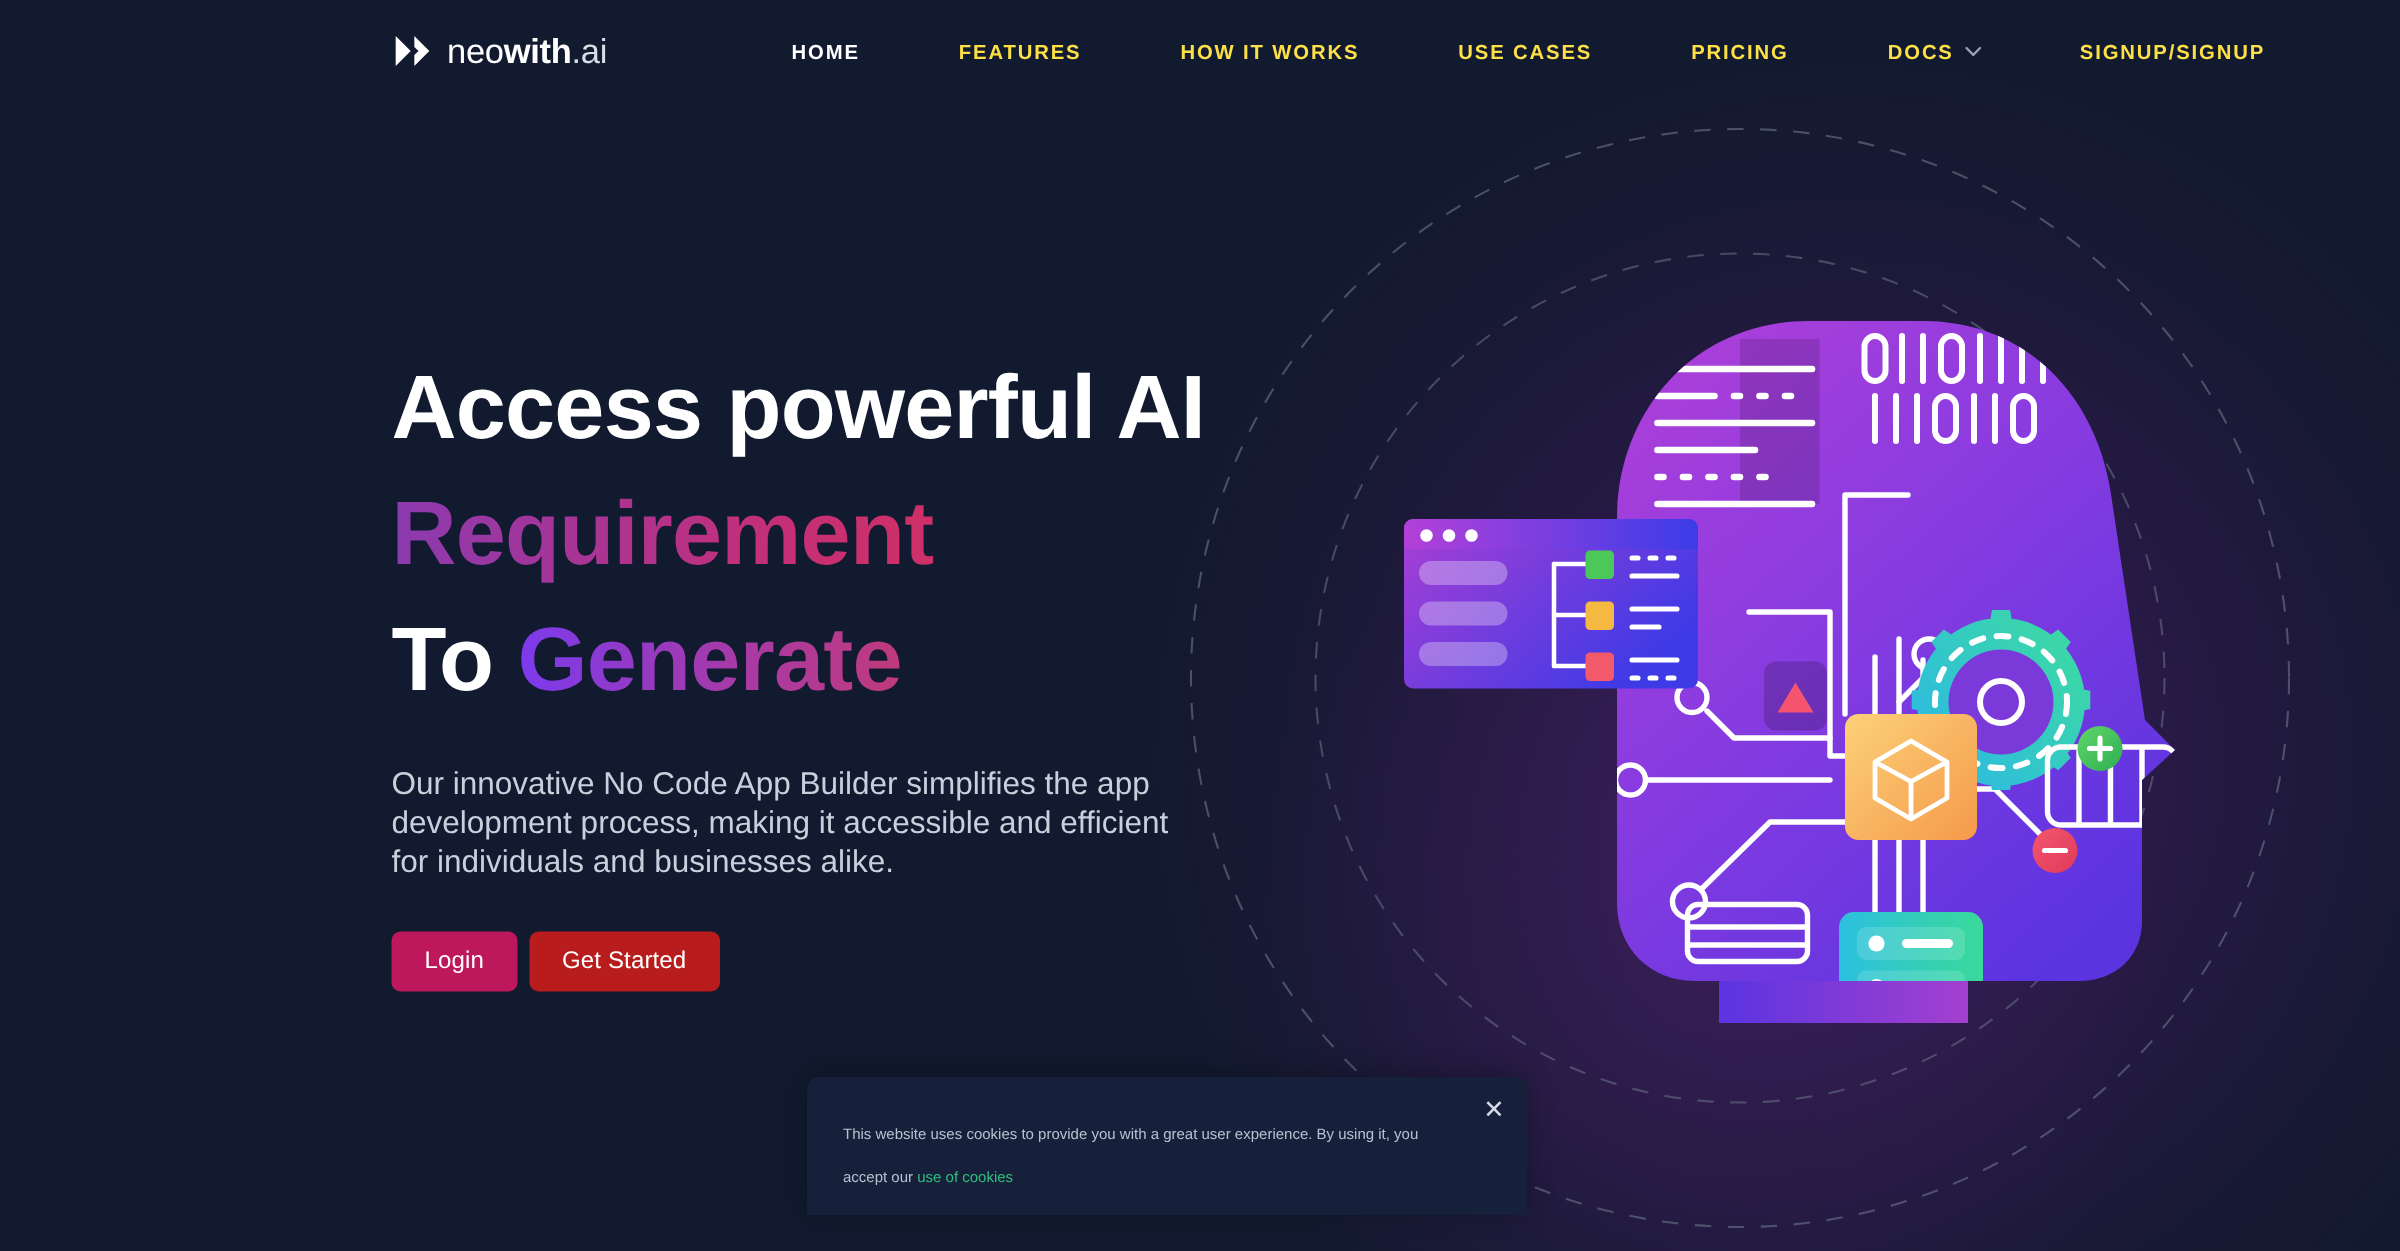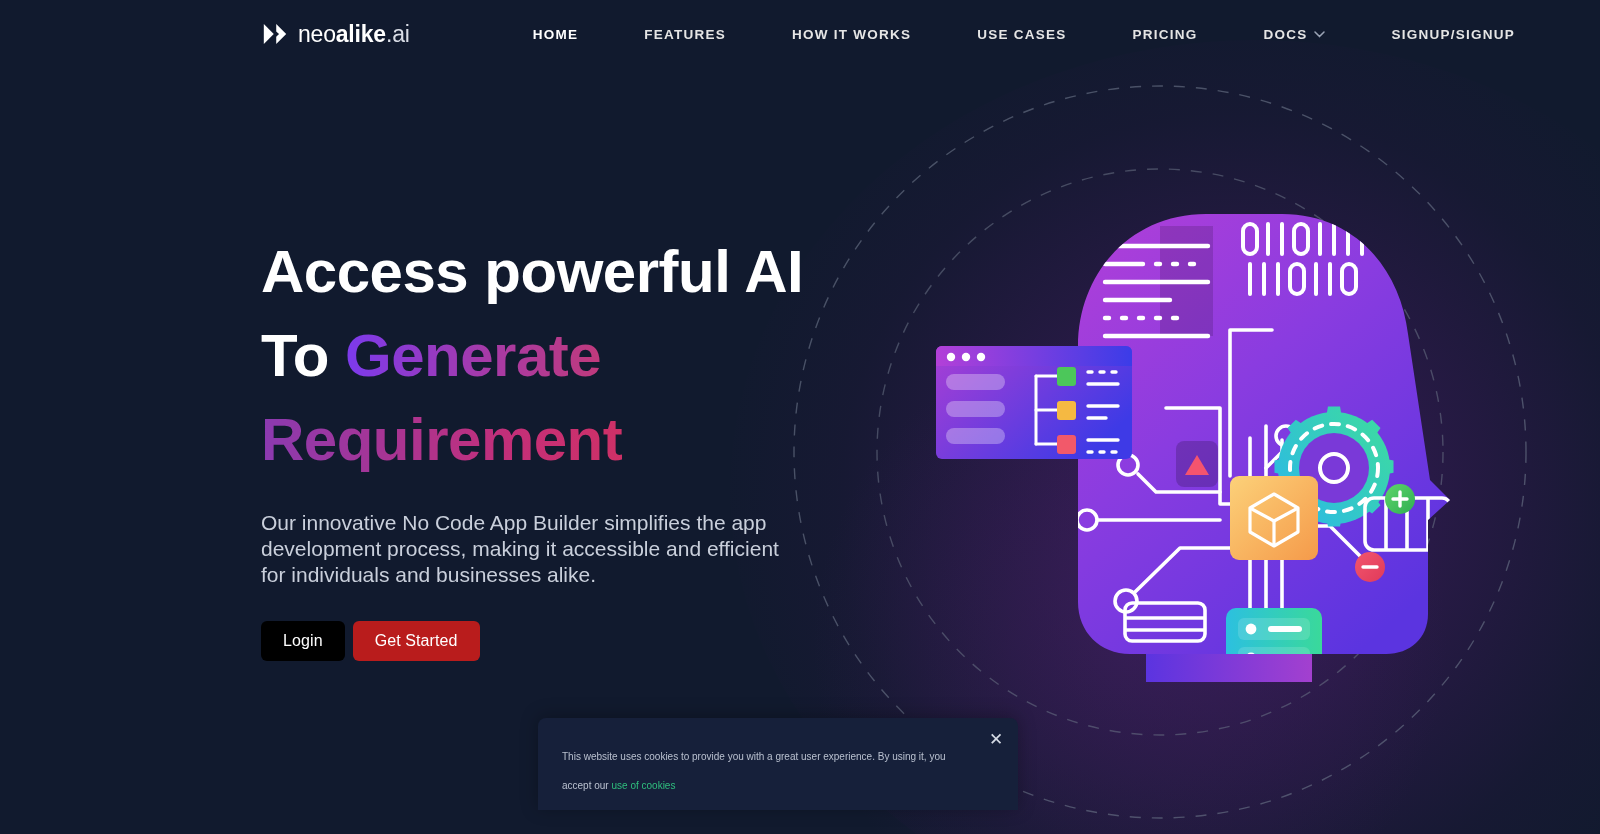--- a/index.html
+++ b/index.html
@@ -99,21 +99,21 @@
 
   .nav-links {
     display: flex;
     align-items: center;
     margin-left: 90px;
     gap: 0;
   }
   .nav-link {
     font-size: 13.5px;
     letter-spacing: 1.25px;
-    color: #e5e5e5;
+    color: #fde047;
     font-weight: 600;
     padding: 0 33px;
     white-space: nowrap;
     cursor: pointer;
     text-decoration: none;
     display: flex;
     align-items: center;
     gap: 7px;
   }
   .nav-link.active { color: #ffffff; font-weight: 700; }
@@ -169,21 +169,21 @@
     background: #4f46e5;
     color: #ffffff;
     font-family: "Liberation Sans", sans-serif;
     font-size: 16px;
     font-weight: 500;
     height: 40px;
     padding: 0 22px;
     cursor: pointer;
     letter-spacing: 0.1px;
   }
-  .btn-login { background: #000000; }
+  .btn-login { background: #be185d; }
   .btn-start { background: #b91c1c; }
 
   
   .illus {
     position: absolute;
     left: 930px;
     top: 168px;
     width: 575px;
     height: 520px;
     z-index: 15;
@@ -248,21 +248,21 @@
     </svg>
   </div>
 
   <nav class="navbar">
 
     <div class="brand">
       <svg class="brand-mark" viewBox="0 0 32 32">
         <path d="M3.2 4.6 L3.2 27.4 L14.6 16.0 Z" fill="#ffffff"></path>
         <path d="M17.4 4.6 L28.8 16.0 L17.4 27.4 L17.4 19.0 L20.6 16.0 L17.4 13.0 Z" fill="#ffffff"></path>
       </svg>
-      <span class="brand-text"><span>neo</span><b>alike</b><span class="tld">.ai</span></span>
+      <span class="brand-text"><span>neo</span><b>with</b><span class="tld">.ai</span></span>
     </div>
 
     <div class="nav-links">
       <a class="nav-link active" href="#">
         <span>HOME</span>
       </a>
       <a class="nav-link" href="#">
         <span>FEATURES</span>
       </a>
       <a class="nav-link" href="#">
@@ -282,22 +282,22 @@
       </a>
       <a class="nav-link" href="#">
         <span>SIGNUP/SIGNUP</span>
       </a>
     </div>
   </nav>
 
   <section class="hero-left">
     <h1 class="headline">
       <span class="line">Access powerful AI</span>
+      <span class="line grad-req">Requirement</span>
       <span class="line"><span>To </span><span class="grad-gen">Generate</span></span>
-      <span class="line grad-req">Requirement</span>
     </h1>
 
     <p class="subcopy">Our innovative No Code App Builder simplifies the app development process, making it accessible and efficient for individuals and businesses alike.</p>
 
     <div class="cta-row">
       <button class="btn btn-login">Login</button>
       <button class="btn btn-start">Get Started</button>
     </div>
   </section>
 

